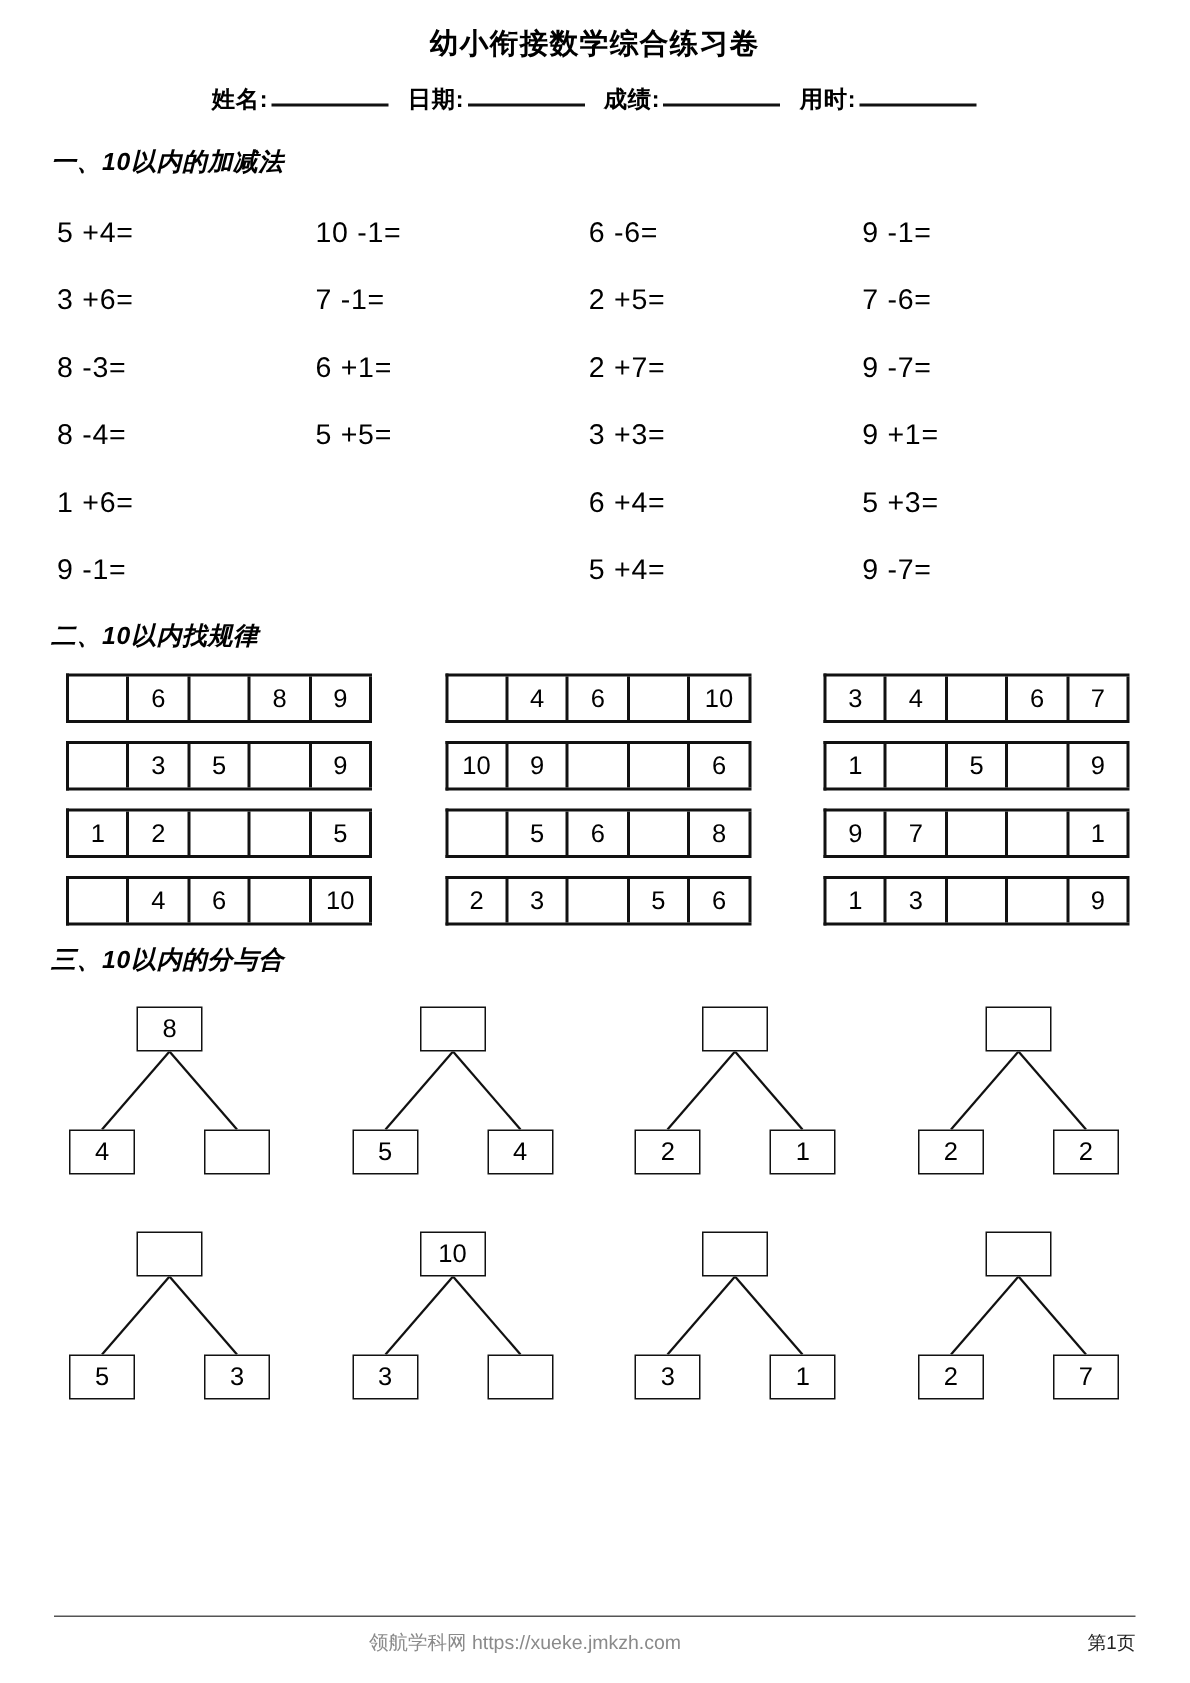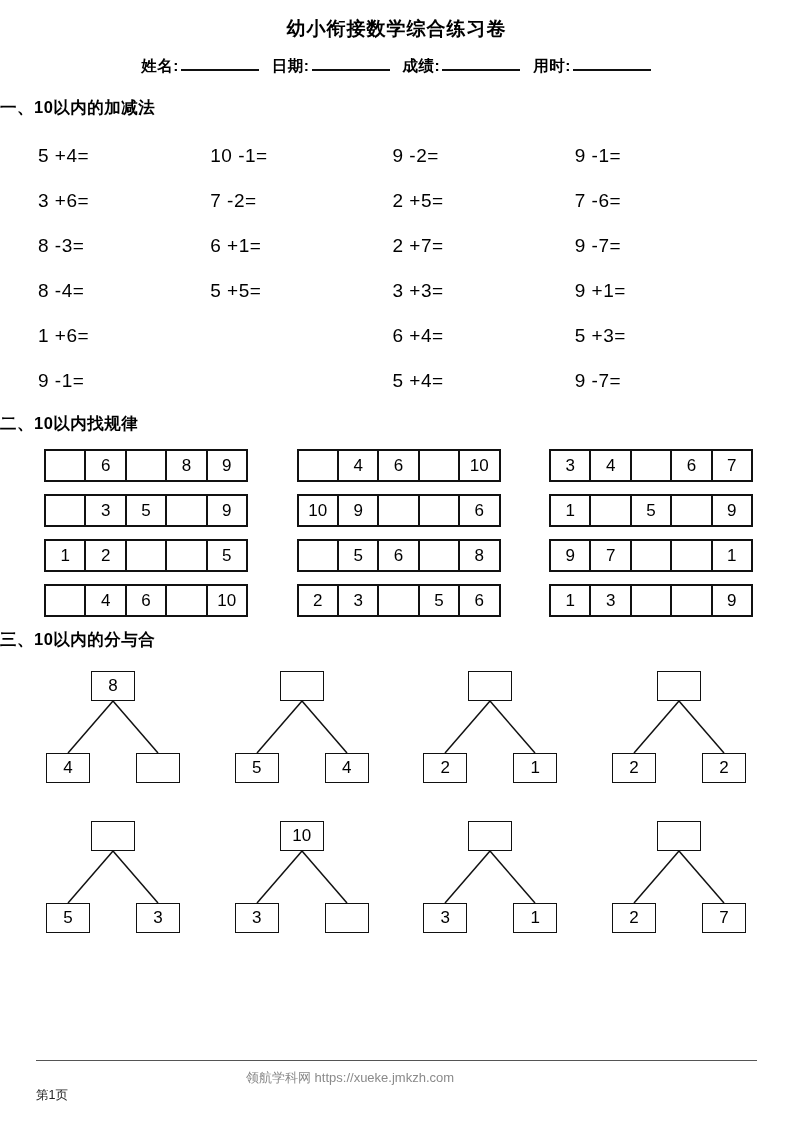--- a/index.html
+++ b/index.html
@@ -55,21 +55,23 @@
     height: 1px;
     margin: 0 1px 3px 2px;
   }
 
   
   .section-heading {
     font-size: 16.5px;
     font-weight: 700;
     color: #000;
     margin: 0;
+    padding-left: 34px;
     letter-spacing: 0.5px;
+    font-style: italic;
   }
   #sec1-heading { margin-top: 20px; }
   #sec2-heading { margin-top: 10px; }
   #sec3-heading { margin-top: 8px; }
 
   
   .arith-grid {
     display: grid;
     grid-template-columns: repeat(4, 1fr);
     padding: 0 36px 0 28px;
@@ -165,21 +167,20 @@
   }
   .footer-rule {
     border-top: 1.6px solid #555;
     margin-bottom: 8px;
   }
   .footer-inner {
     display: flex;
     align-items: baseline;
     justify-content: space-between;
     font-size: 13px;
-    flex-direction: column;
   }
   .footer-watermark {
     color: #8a8a8a;
     padding-left: 210px;
   }
   .footer-page {
     color: #222;
     font-size: 12.5px;
     font-weight: 500;
   }
@@ -216,26 +217,26 @@
     <div class="arith-col arith-col-0">
       <div class="arith-cell">5 +4=</div>
       <div class="arith-cell">3 +6=</div>
       <div class="arith-cell">8 -3=</div>
       <div class="arith-cell">8 -4=</div>
       <div class="arith-cell">1 +6=</div>
       <div class="arith-cell">9 -1=</div>
     </div>
     <div class="arith-col arith-col-1">
       <div class="arith-cell">10 -1=</div>
-      <div class="arith-cell">7 -2=</div>
+      <div class="arith-cell">7 -1=</div>
       <div class="arith-cell">6 +1=</div>
       <div class="arith-cell">5 +5=</div>
     </div>
     <div class="arith-col arith-col-2">
-      <div class="arith-cell">9 -2=</div>
+      <div class="arith-cell">6 -6=</div>
       <div class="arith-cell">2 +5=</div>
       <div class="arith-cell">2 +7=</div>
       <div class="arith-cell">3 +3=</div>
       <div class="arith-cell">6 +4=</div>
       <div class="arith-cell">5 +4=</div>
     </div>
     <div class="arith-col arith-col-3">
       <div class="arith-cell">9 -1=</div>
       <div class="arith-cell">7 -6=</div>
       <div class="arith-cell">9 -7=</div>

